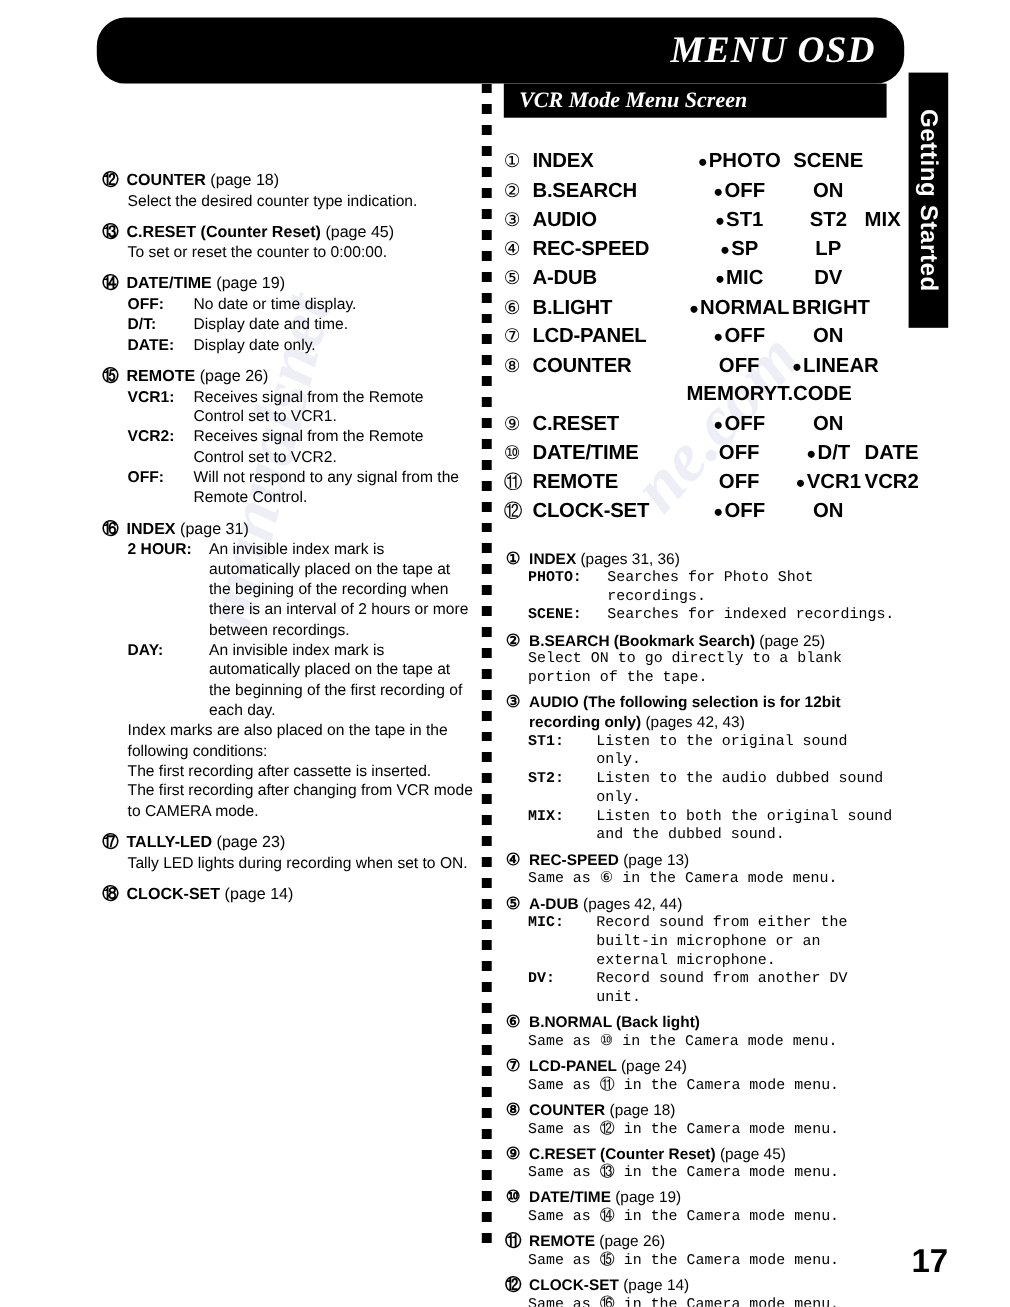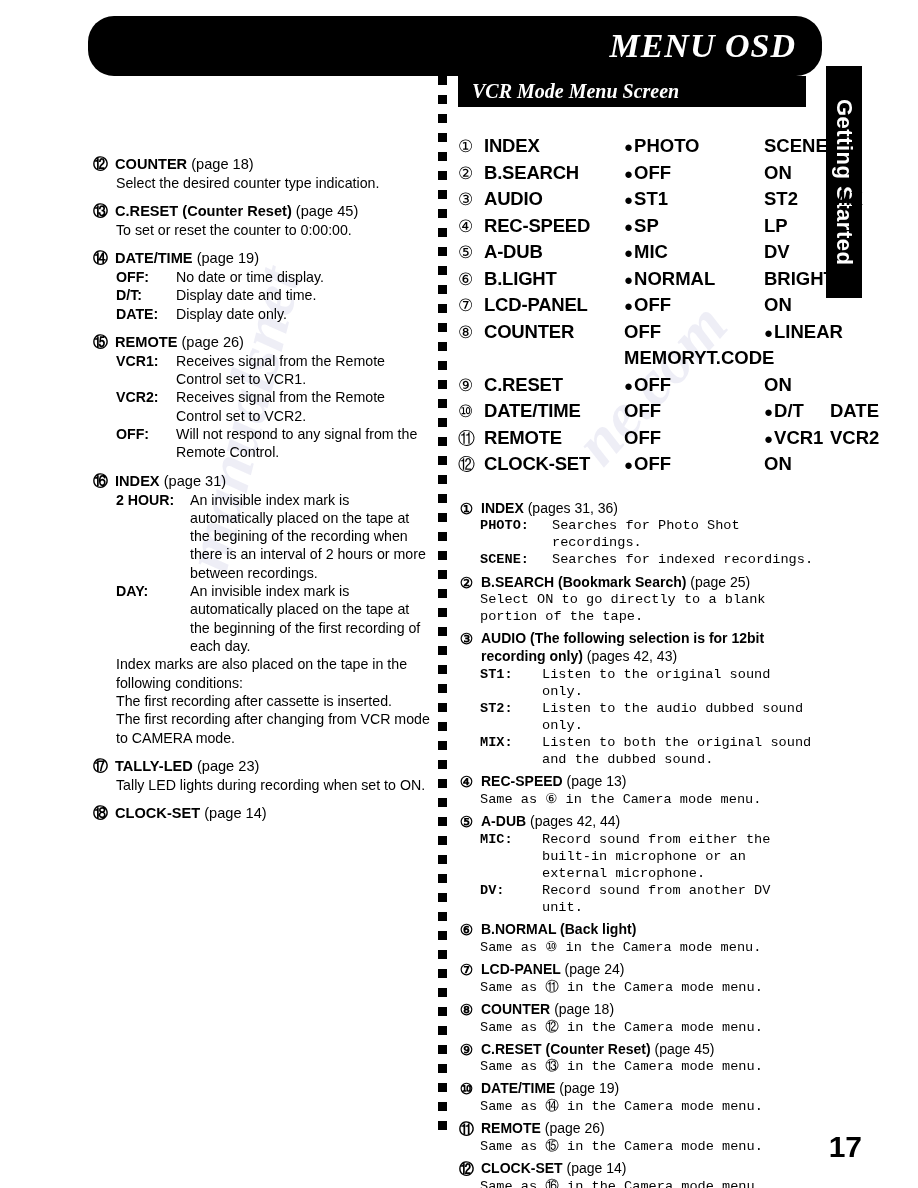--- a/index.html
+++ b/index.html
@@ -154,28 +154,28 @@
     width: 140px;
     flex: 0 0 auto;
     letter-spacing: -0.2px;
   }
   .osd-opts {
     flex: 1 1 auto;
     display: flex;
     align-items: baseline;
     position: relative;
   }
-  .opt { white-space: nowrap; position: relative; }
+  .opt { white-space: nowrap; position: relative; text-align: center; }
   .dot::before {
     content: "\25CF";
     font-size: 15px;
     margin-right: 1px;
   }
   .osd-row .o1 { width: 96px; }
-  .osd-row .o2 { width: 66px; margin-left: 44px; }
+  .osd-row .o2 { width: 66px; }
   .osd-sub {
     display: flex;
     height: 26.5px;
     align-items: baseline;
   }
   .osd-sub .pad { width: 166px; flex: 0 0 auto; }
 
   
   #right-desc {
     margin-top: 18px;

